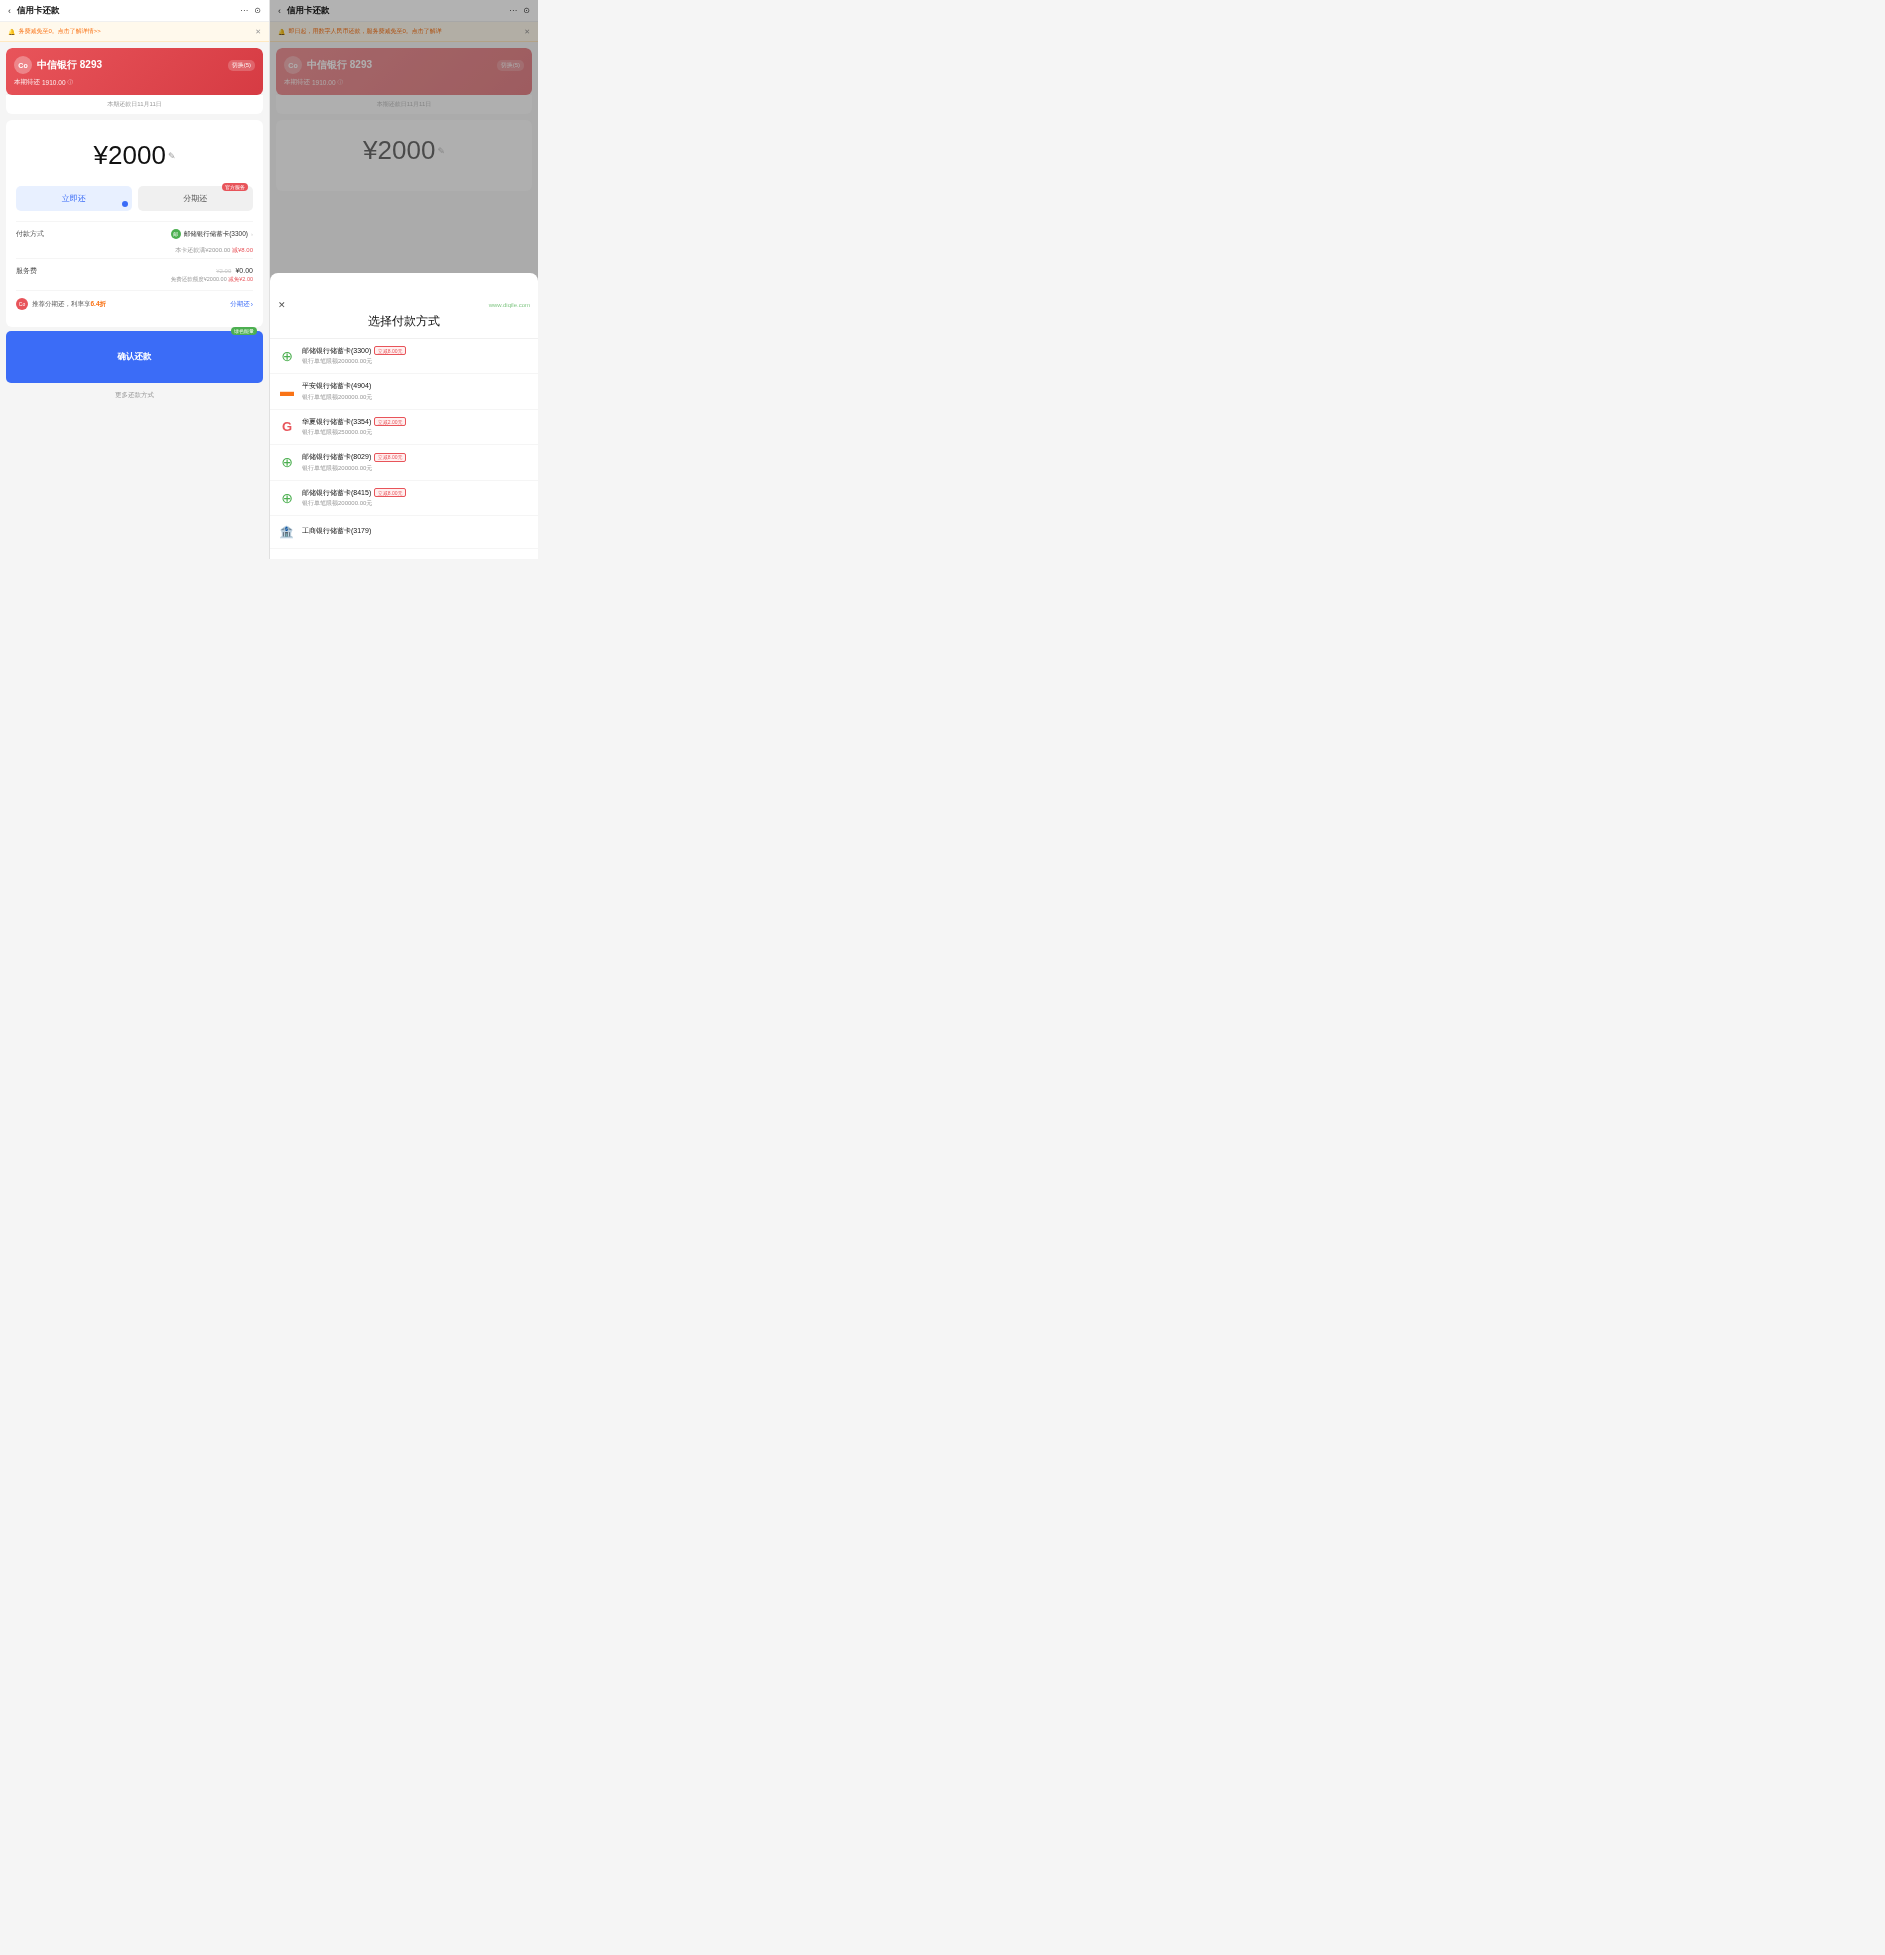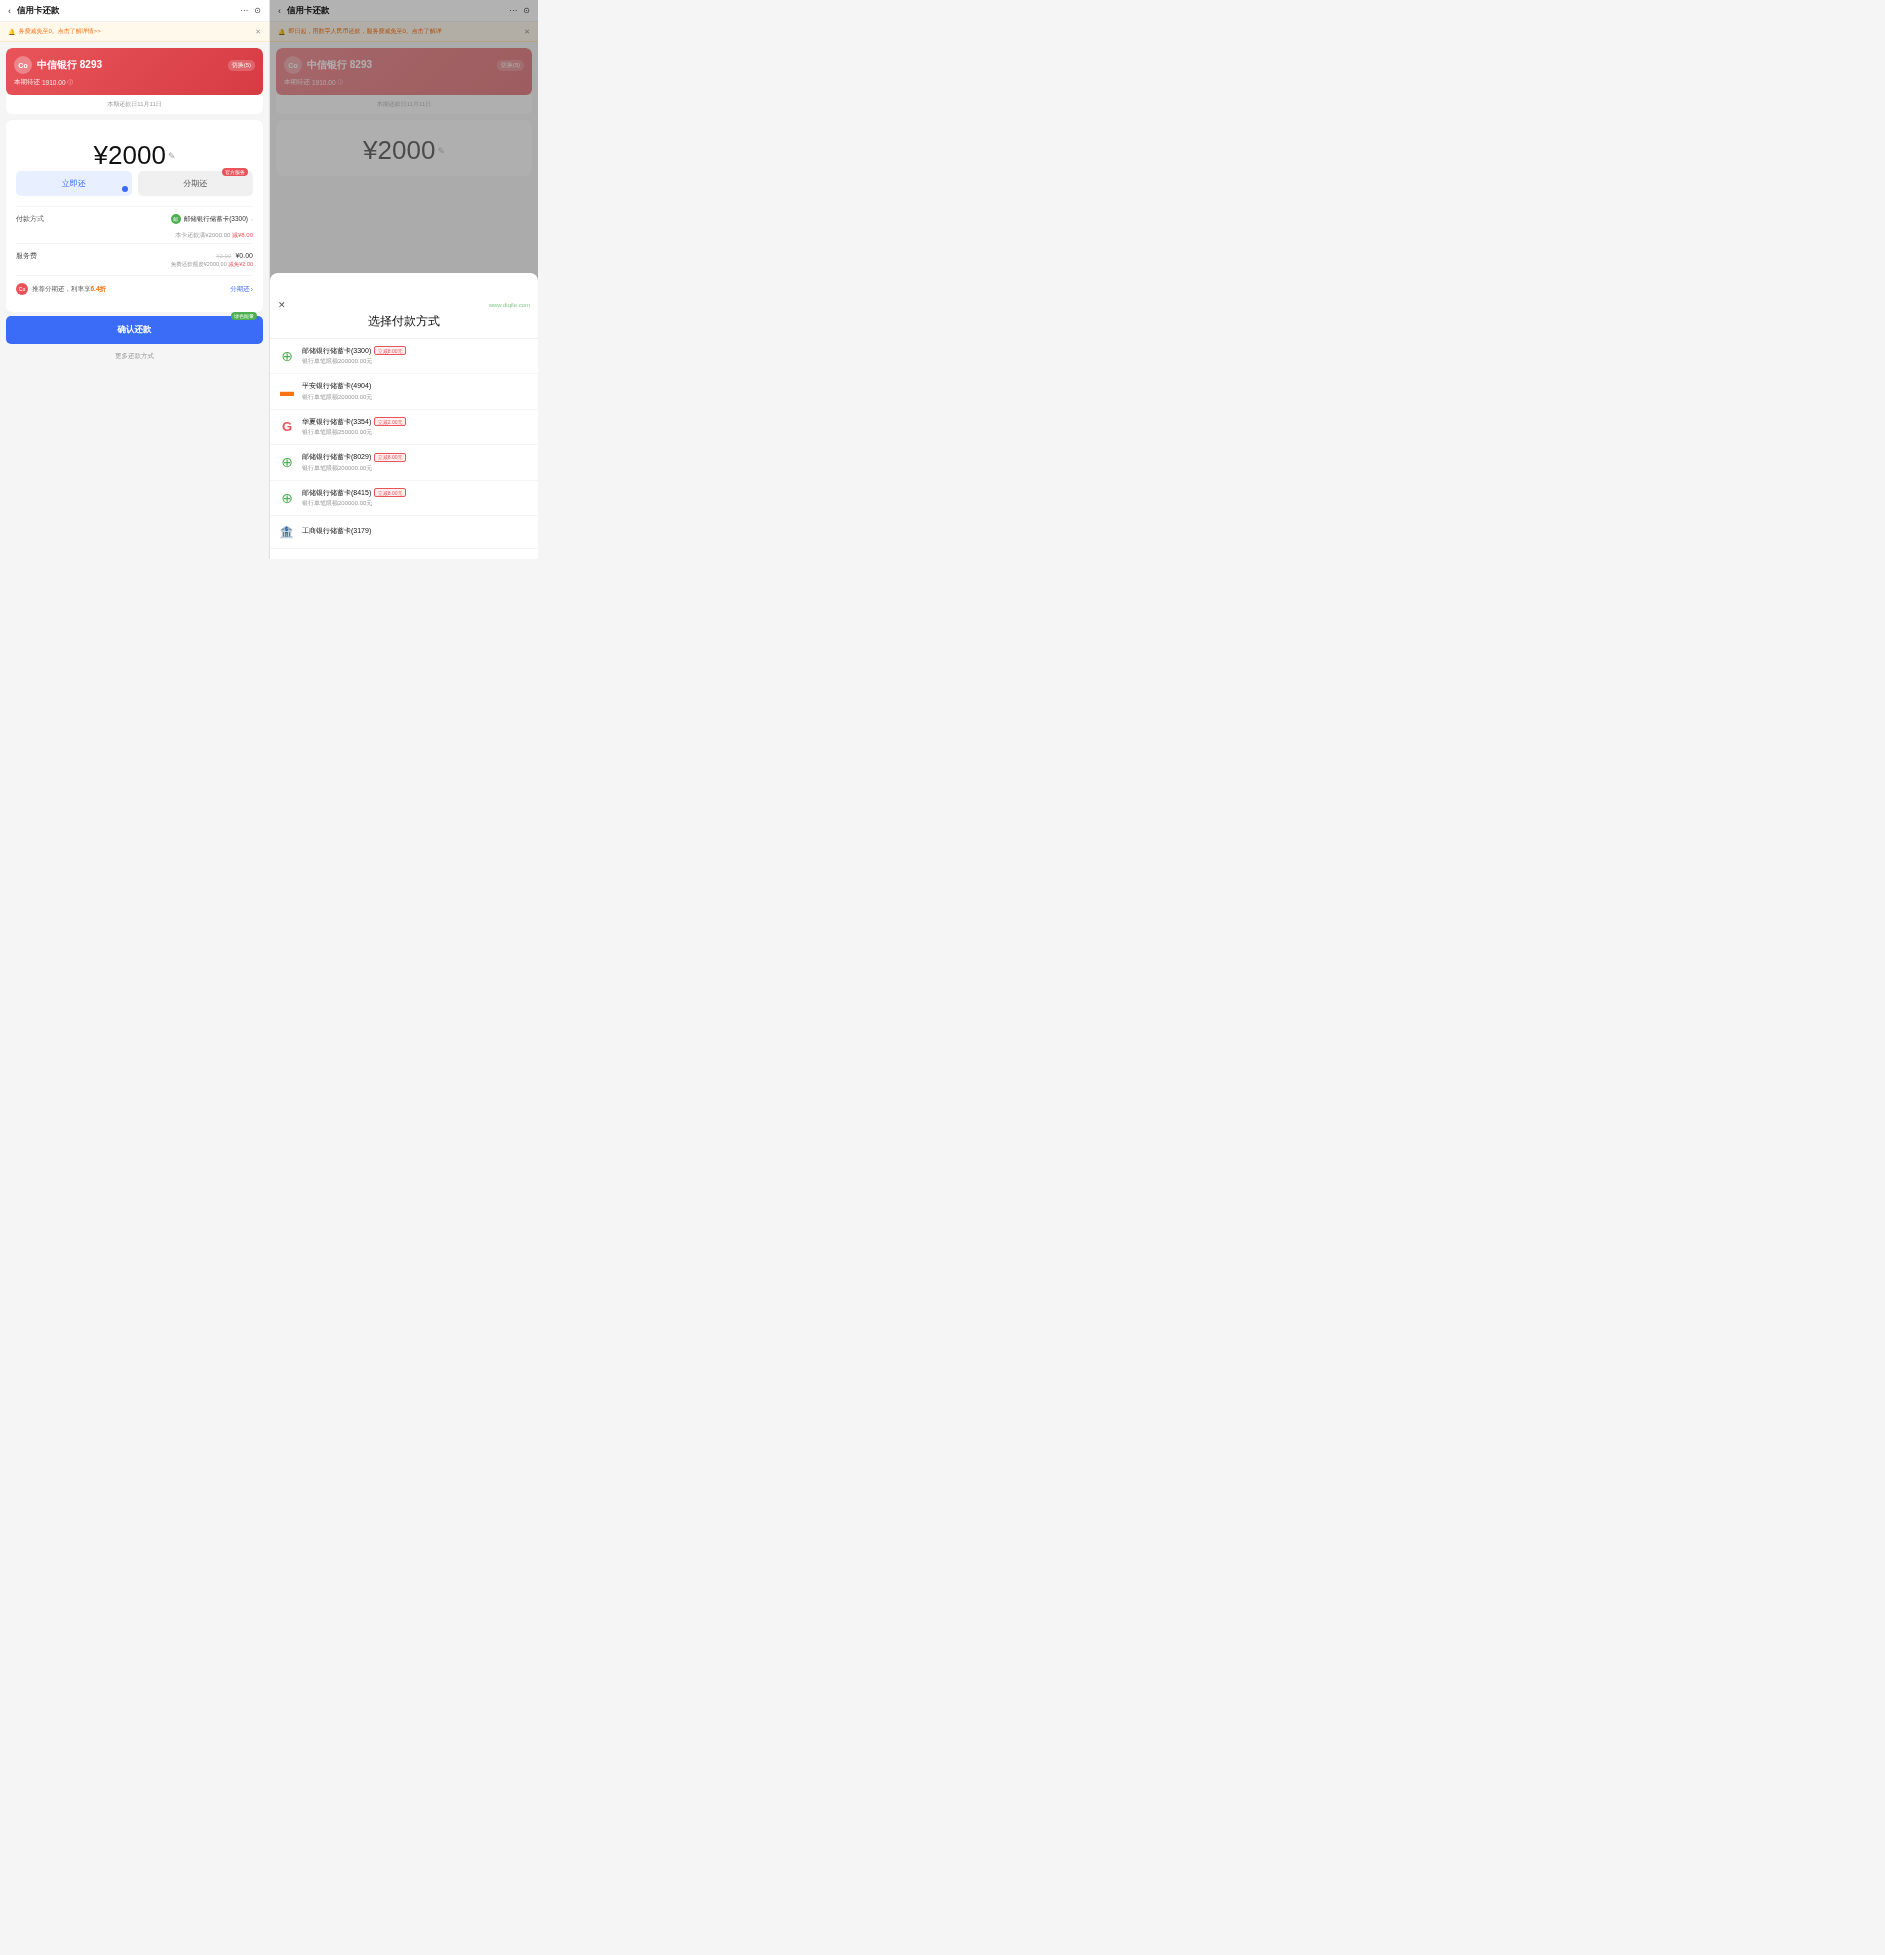--- a/index.html
+++ b/index.html
@@ -159,20 +159,21 @@
     
     .amount-section {
       background: #fff;
       margin: 4px 6px;
       border-radius: 6px;
       padding: 20px 10px 10px;
     }
 
     .amount-display {
       text-align: center;
+      margin-bottom: 15px;
     }
 
     .amount-value {
       font-size: 26px;
       font-weight: 300;
       color: #111;
       display: flex;
       align-items: center;
       justify-content: center;
       gap: 2px;
@@ -355,21 +356,21 @@
       right: 6px;
       background: #4caf50;
       color: #fff;
       font-size: 5px;
       padding: 1px 3px;
       border-radius: 4px;
     }
 
     .confirm-btn {
       width: 100%;
-      padding: 8px;
+      padding: 20px;
       background: #3b6cf7;
       color: #fff;
       border: none;
       border-radius: 5px;
       font-size: 8.5px;
       font-weight: 600;
       text-align: center;
     }
 
     .more-methods {

